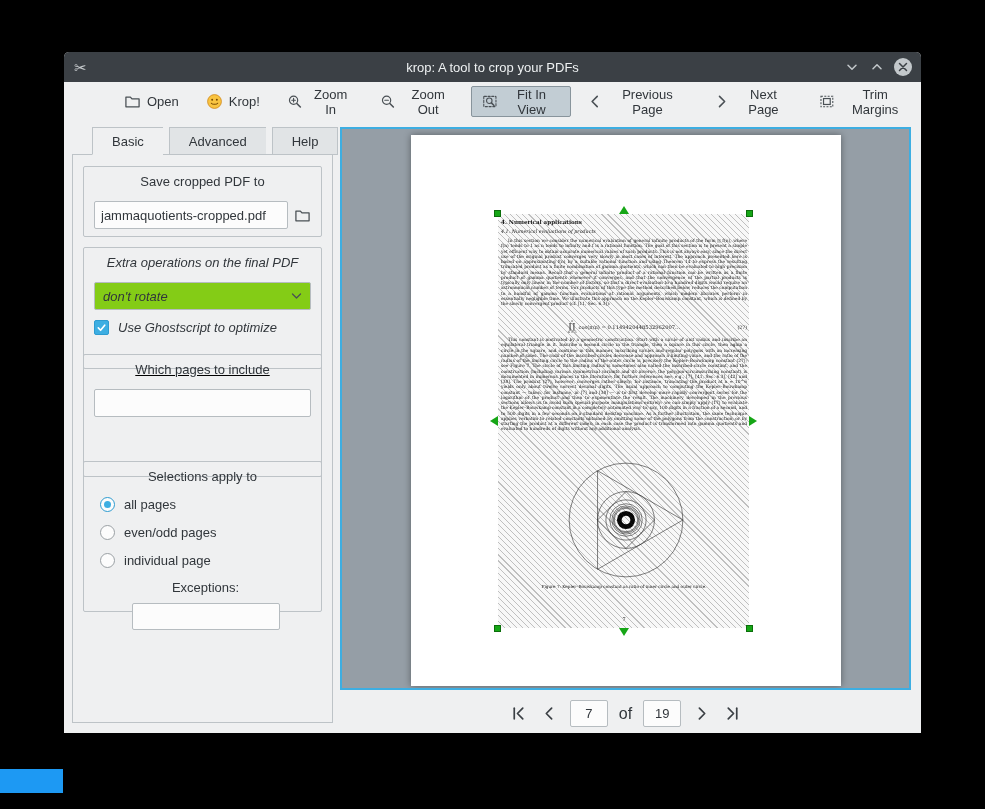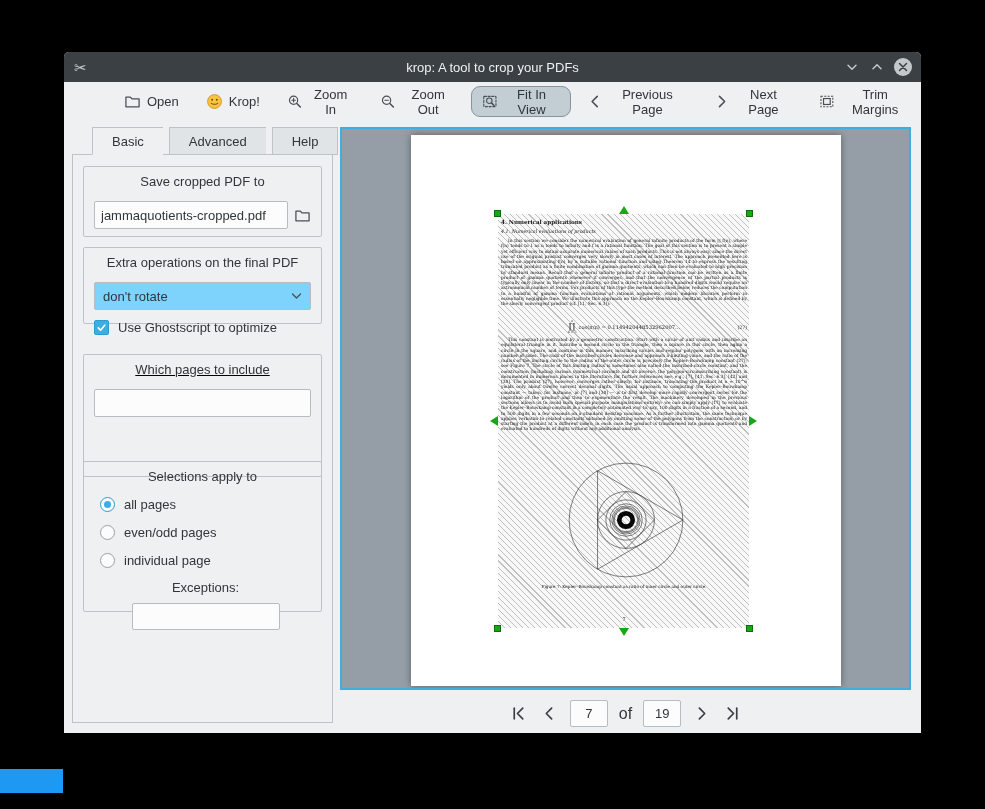--- a/index.html
+++ b/index.html
@@ -16,45 +16,45 @@
   .app-icon { position:absolute; left:10px; color:#c6cacd; font-size:15px; line-height:1; }
   .title { flex:1; text-align:center; font-size:13px; color:#eef1f2; }
   .win-controls { position:absolute; right:9px; top:0; height:30px; display:flex; align-items:center; gap:9px; }
   .wc-svg { width:16px; height:16px; display:block; cursor:pointer; }
   .close-wrap { width:18px; height:18px; border-radius:50%; background:#c3c8cb; display:flex; align-items:center; justify-content:center; cursor:pointer; }
 
   
   .toolbar { height:39px; display:flex; align-items:center; padding-left:13px; gap:5px;margin-left:36px; }
   .tbtn { display:inline-flex; align-items:center; gap:6px; height:31px; padding:0 10px; font-size:13px; color:#31363b;
           background:transparent; border:1px solid transparent; border-radius:2px; cursor:pointer; }
-  .tbtn.checked { background:#c2cdd4; border-color:#88949c;border-radius:9px; }
+  .tbtn.checked { background:#c2cdd4; border-color:#88949c; }
   .ticon { width:17px; height:17px; display:block; }
 
   
   .tabbar { position:absolute; left:28px; top:75px; display:flex; z-index:3;gap:6px; }
   .tab { height:28px; padding:0 19px; display:flex; align-items:center; font-size:13px; color:#31363b;
          background:#e1e4e6; border:1px solid #bdc3c7; border-right-width:0; cursor:pointer; }
   .tab:last-child { border-right-width:1px; }
   .tab.active { background:#eff0f1; border-bottom-color:#eff0f1; position:relative; }
 
   
   .side-panel { position:absolute; left:8px; top:102px; width:261px; height:569px; border:1px solid #bdc3c7; background:#eff0f1; }
   .group { position:absolute; left:10px; width:239px; border:1px solid #bdc3c7; border-radius:2px; }
   .g1 { top:11px;  height:71px; }
-  .g2 { top:92px;  height:77px; }
+  .g2 { top:92px;  height:122px;font-style:italic; }
   .g3 { top:199px; height:123px;text-decoration:underline; }
   .g4 { top:306px; height:151px; }
   .group-title { margin-top:7px; text-align:center; font-size:13px; color:#31363b; }
 
   .file-row { margin:12px 8px 0 10px; display:flex; align-items:center; gap:4px; }
   .text-input { height:28px; border:1px solid #b6bcc0; border-radius:2px; background:#fcfcfc; font-size:13px;
                 color:#31363b; padding:0 6px; font-family:"Liberation Sans",sans-serif; outline:none; width:100%; }
   .flat-btn { width:24px; height:24px; border:none; background:transparent; display:flex; align-items:center; justify-content:center; cursor:pointer; }
 
-  .combo { margin:12px 10px 0; height:28px; border:1px solid #b6bcc0; border-radius:2px; background:#7dd3fc;
+  .combo { margin:12px 10px 0; height:28px; border:1px solid #b6bcc0; border-radius:2px; background:#84cc16;
            display:flex; align-items:center; padding:0 8px; font-size:13px; color:#31363b; cursor:pointer; }
   .combo-label { flex:1; }
 
   .check-row { margin:10px 0 0 10px; display:flex; align-items:center; gap:9px; font-size:13px; color:#31363b; }
   .checkbox { width:15px; height:15px; border:1px solid #9aa0a4; border-radius:2px; background:#fcfcfc; flex:0 0 auto;
               display:flex; align-items:center; justify-content:center; cursor:pointer; }
   .checkbox svg { display:none; }
   .checkbox.checked { background:#3daee2; border-color:#2d9bd0; }
   .checkbox.checked svg { display:block; }
 

